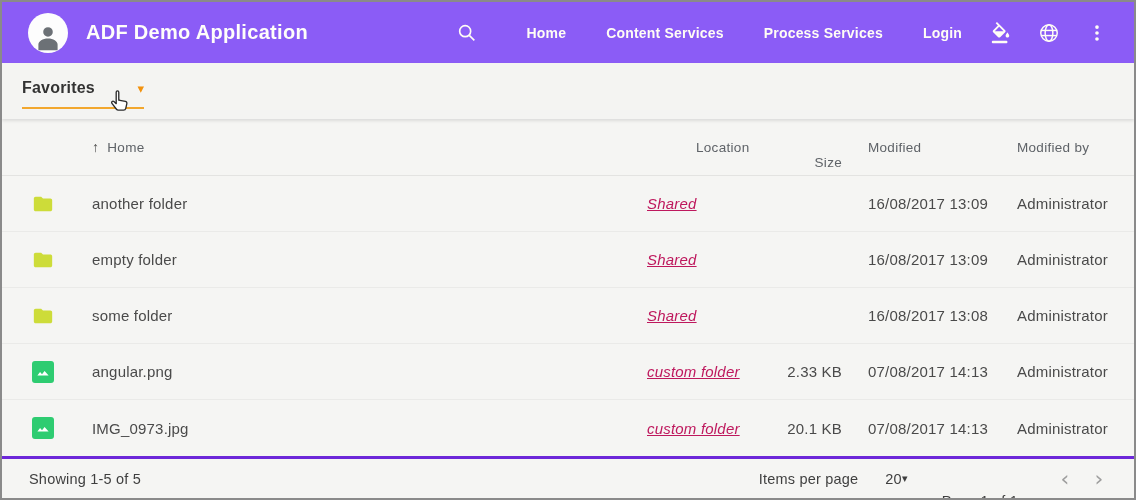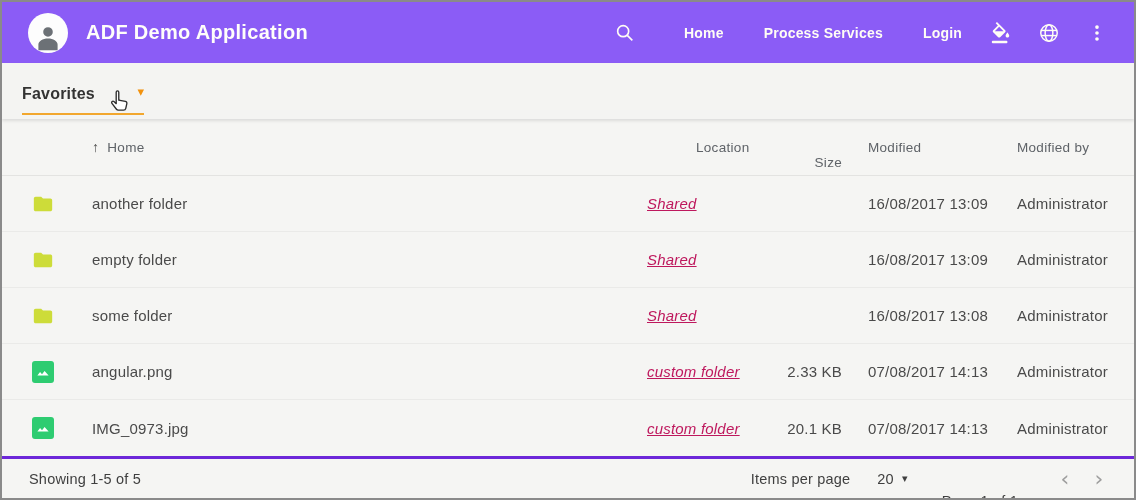--- a/index.html
+++ b/index.html
@@ -32,21 +32,21 @@
   .top-icons { display:flex; align-items:center; gap:22px; }
 
   
   .toolbar { height:56px; position:relative; background:#f4f4f2;
     box-shadow:0 2px 3px rgba(0,0,0,.10); }
   .fav-wrap {
     position:absolute; left:20px; top:16px; width:122px;
     display:flex; align-items:center; justify-content:space-between;
     border-bottom:2px solid #F2A72E; padding-bottom:10px; cursor:pointer;
   }
-  .fav-title { font-size:16px; font-weight:700; color:#333; letter-spacing:.2px;margin-top:6px; }
+  .fav-title { font-size:16px; font-weight:700; color:#333; letter-spacing:.2px; }
   .fav-caret { color:#F2920E; font-size:13px; line-height:1; }
   .hand-cursor { position:absolute; left:104px; top:86px; z-index:20; pointer-events:none; }
 
   
   .grid-row {
     display:grid; grid-template-columns:60px 555px 125px 70px 175px 1fr;
     align-items:center; padding:0 26px 0 30px;
   }
   .thead {
     height:57px; font-size:13.5px; color:#5f6368; letter-spacing:.3px;
@@ -69,21 +69,21 @@
   .img-badge { width:22px; height:22px; border-radius:3px; background:#2ECC71;
     display:flex; align-items:center; justify-content:center; }
 
   
   .footer {
     height:42px; border-top:3px solid #6d28d9; display:flex; align-items:center;
     padding:0 22px 0 27px; font-size:14.5px; color:#3f3f3f; letter-spacing:.2px;
   }
   .footer-right { margin-left:auto; display:flex; align-items:center; }
   .ipp-label { margin-right:27px; }
-  .ipp-select { display:flex; align-items:center; gap:8px; cursor:pointer; }
+  .ipp-select { display:flex; align-items:center; cursor:pointer; }
   .ipp-caret { font-size:11px; color:#3f3f3f; }
   .page-status { margin-left:34px; margin-right:34px;margin-top:45px; }
   .pg-btn { font-size:22px; color:#9e9e9e; cursor:pointer; width:26px; text-align:center;
     line-height:1; font-family:"DejaVu Sans",sans-serif; }
   .pg-btn.next { margin-left:8px; }
 </style>
 </head>
 <body>
 
 <div class="screen">
@@ -97,20 +97,21 @@
     <div class="app-title">ADF Demo Application</div>
 
     <nav class="topnav">
       <div class="icon-btn search-btn">
         <svg width="22" height="22" viewBox="0 0 24 24" fill="none" stroke="#FFFDF5" stroke-width="1.8">
           <circle cx="10" cy="10" r="6"></circle>
             <line x1="14.5" y1="14.5" x2="20" y2="20"></line>
         </svg>
       </div>
       <div class="nav-item">Home</div>
+      <div class="nav-item">Content Services</div>
       <div class="nav-item">Process Services</div>
       <div class="nav-item login">Login</div>
 
       <div class="top-icons">
         <div class="icon-btn">
           <svg width="22" height="22" viewBox="0 0 24 24" fill="#FFFDF5">
             <path d="M16.56 8.94L7.62 0 6.21 1.41l2.38 2.38-5.15 5.15c-.59.59-.59 1.54 0 2.12l5.5 5.5c.29.3.68.44 1.06.44s.77-.15 1.06-.44l5.5-5.5c.59-.58.59-1.53 0-2.12zM5.21 10L10 5.21 14.79 10H5.21zM19 11.5s-2 2.17-2 3.5c0 1.1.9 2 2 2s2-.9 2-2c0-1.33-2-3.5-2-3.5z"></path>
             <rect x="2" y="20.5" width="17" height="2.6" rx="1"></rect>
           </svg>
         </div>

